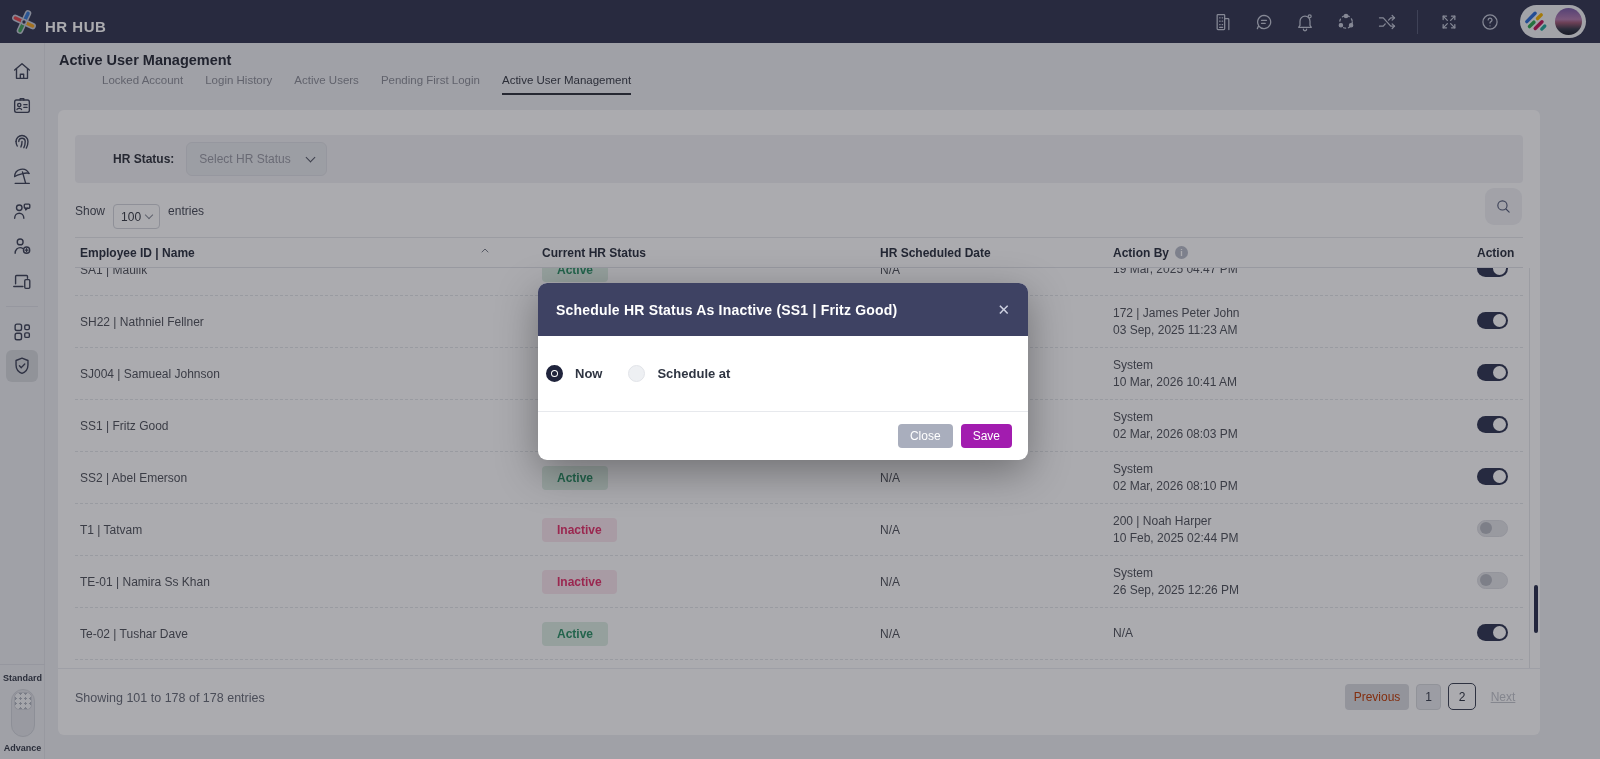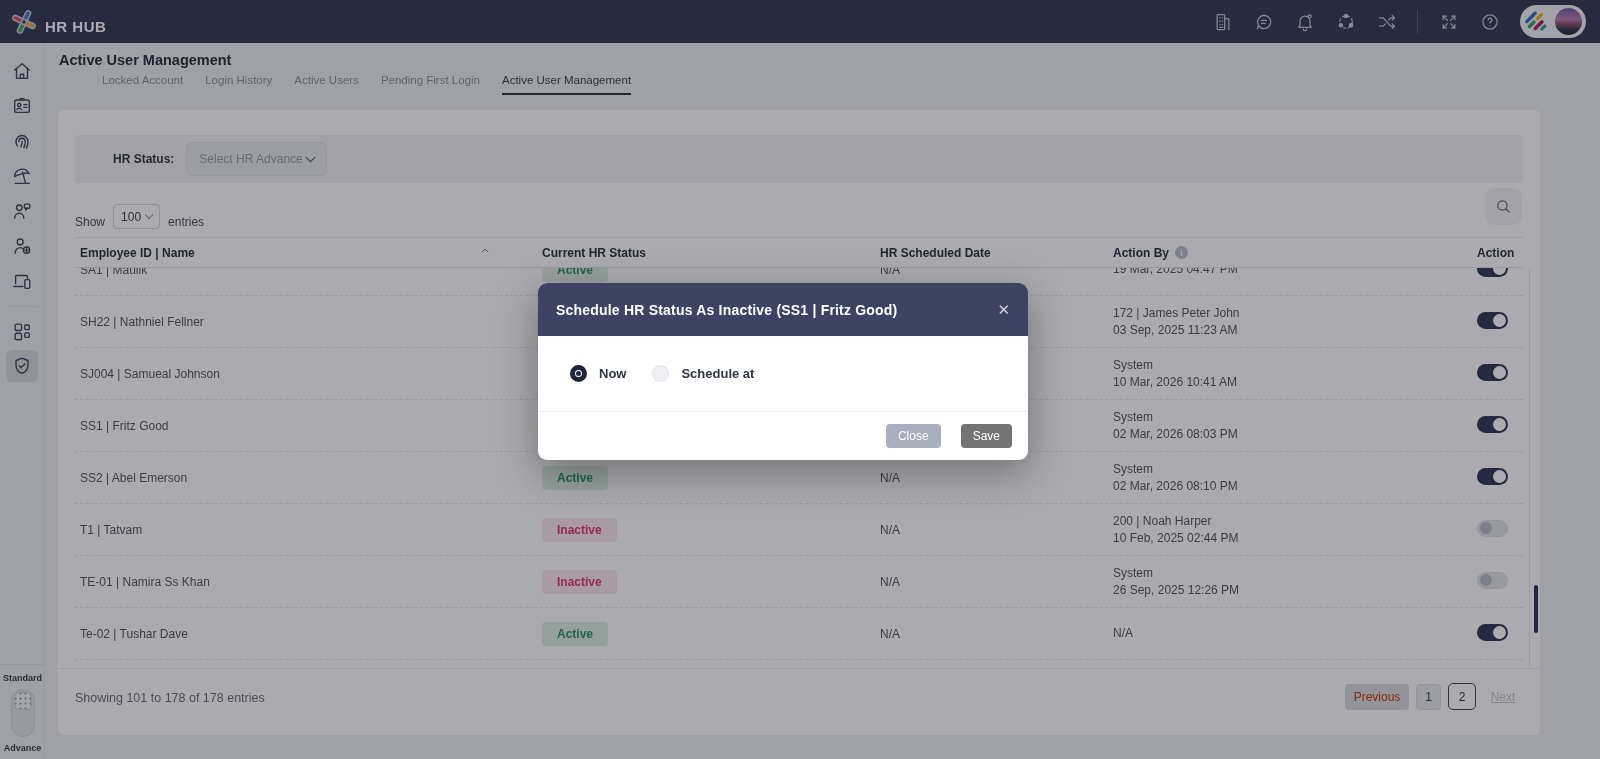--- a/index.html
+++ b/index.html
@@ -36,21 +36,21 @@
   .tab.active { color:#3c3f49; border-bottom:2px solid #33363f; }
 
   .card { position:absolute; left:13px; top:67px; width:1482px; height:625px; background:#ffffff; border-radius:6px; }
 
   .filter-bar { position:absolute; left:17px; top:25px; width:1448px; height:48px; background:#f1f2f5; border-radius:4px; display:flex; align-items:center; padding-left:10px; }
   .filter-label { font-size:12px; font-weight:bold; color:#33363f; margin-right:12px;padding-left:28px; }
   .hr-select { width:141px; height:34px; background:#e9ebef; border:1px solid #dfe1e6; border-radius:6px; display:flex; align-items:center; justify-content:space-between; padding:0 12px; cursor:pointer; }
   .hr-select-text { font-size:12px; color:#9a9ca5; }
   .caret-down { width:7px; height:7px; border-right:1.5px solid #565b68; border-bottom:1.5px solid #565b68; transform:rotate(45deg); margin-top:-3px; }
 
-  .show-row { position:absolute; left:17px; top:94px; display:flex; align-items:flex-end; gap:8px; }
+  .show-row { position:absolute; left:17px; top:94px; display:flex; align-items:flex-start; gap:8px; }
   .show-label, .entries-label { font-size:12px; color:#4a4e59; }
   .page-size { height:25px; min-width:46px; border:1px solid #d4d6dc; border-radius:4px; background:#fff; display:flex; align-items:center; gap:5px; padding:0 7px; cursor:pointer; }
   .page-size span { font-size:12px; color:#3c4049; }
   .page-size .caret-down { width:6px; height:6px; border-color:#8b8f9a; }
   .search-btn { position:absolute; right:18px; top:78px; width:37px; height:37px; border-radius:9px; background:#f1f2f5; display:flex; align-items:center; justify-content:center; cursor:pointer; }
   .search-btn svg { stroke:#555d78; fill:none; stroke-width:1.6; stroke-linecap:round; }
 
   
   .tbl-grid { display:grid; grid-template-columns:462px 338px 233px 364px 1fr; }
   .tbl-head { position:absolute; left:17px; top:127px; width:1448px; height:31px; border-top:1px solid #e6e8ec; border-bottom:1px solid #e2e4e8; align-items:center; }
@@ -88,31 +88,31 @@
   .pg-num { width:25px; background:#e9eaee; border:1px solid #d8dade; color:#3c4250; }
   .pg-num.current { width:28px; height:27px; background:#fff; border:1.5px solid #3f4556; border-radius:5px; color:#2f3542; }
   .pg-next { width:40px; background:transparent; color:#c3c6cd; cursor:default;text-decoration:underline; }
 
   
   .overlay { position:absolute; inset:0; background:rgba(13,15,26,0.35); z-index:40; }
   .modal { position:absolute; left:538px; top:283px; width:490px; z-index:50; background:#fff; border-radius:9px; box-shadow:0 12px 40px rgba(0,0,0,.35); overflow:hidden; }
   .modal-header { height:53px; background:#3e4263; display:flex; align-items:center; justify-content:space-between; padding:0 18px; }
   .modal-title { color:#fff; font-size:14px; font-weight:bold; letter-spacing:.2px; }
   .modal-close { color:#cdd0e0; font-size:15px; cursor:pointer; line-height:1; }
-  .modal-body { height:75px; display:flex; align-items:center; padding:0 32px; gap:26px;text-align:right; }
+  .modal-body { height:75px; display:flex; align-items:center; padding:0 8px; gap:26px;text-align:right; }
   .radio-opt { display:flex; align-items:center; gap:12px; cursor:pointer; }
   .radio { width:17px; height:17px; border-radius:50%; position:relative; }
   .radio.sel { border:5px solid #20243c; background:#fff; }
   .radio.sel::after { content:""; position:absolute; left:1px; top:1px; width:5px; height:5px; border-radius:50%; background:#20243c; }
   .radio.unsel { background:#eef0f3; border:1px solid #e2e4e9; }
   .radio-label { font-size:13px; color:#2f3542; font-weight:bold; }
-  .modal-footer { height:49px; border-top:1px solid #e7e9ed; display:flex; align-items:center; justify-content:flex-end; gap:20px; padding:0 16px; }
+  .modal-footer { height:49px; border-top:1px solid #e7e9ed; display:flex; align-items:center; justify-content:flex-end; gap:8px; padding:0 16px; }
   .btn { height:24px; border:none; border-radius:4px; color:#fff; font-size:12px; font-family:"Liberation Sans",sans-serif; padding:0 12px; cursor:pointer; }
   .btn-close { background:#a9aebd; }
-  .btn-save { background:#737373; }
+  .btn-save { background:#a21caf; }
 </style>
 </head>
 <body>
 
 <div class="navbar">
   <div class="nav-left">
     <span class="nav-ic" style="width:27px;height:27px;">
       <svg width="26" height="26" viewBox="0 0 26 26">
         <rect x="10.5" y="1" width="5" height="11" rx="2.5" fill="#3a7bd5" transform="rotate(25 13 13)"></rect>
         <rect x="10.5" y="14" width="5" height="11" rx="2.5" fill="#46a35e" transform="rotate(25 13 13)"></rect>
@@ -280,21 +280,21 @@
     <span class="tab">Active Users</span>
     <span class="tab">Pending First Login</span>
     <span class="tab active">Active User Management</span>
   </div>
 
   <div class="card">
 
     <div class="filter-bar">
       <span class="filter-label">HR Status:</span>
       <div class="hr-select">
-        <span class="hr-select-text">Select HR Advance</span>
+        <span class="hr-select-text">Select HR Status</span>
         <span class="caret-down"></span>
       </div>
     </div>
 
     <div class="show-row">
       <span class="show-label">Show</span>
       <span class="page-size">
         <span>100</span>
         <span class="caret-down"></span>
       </span>

